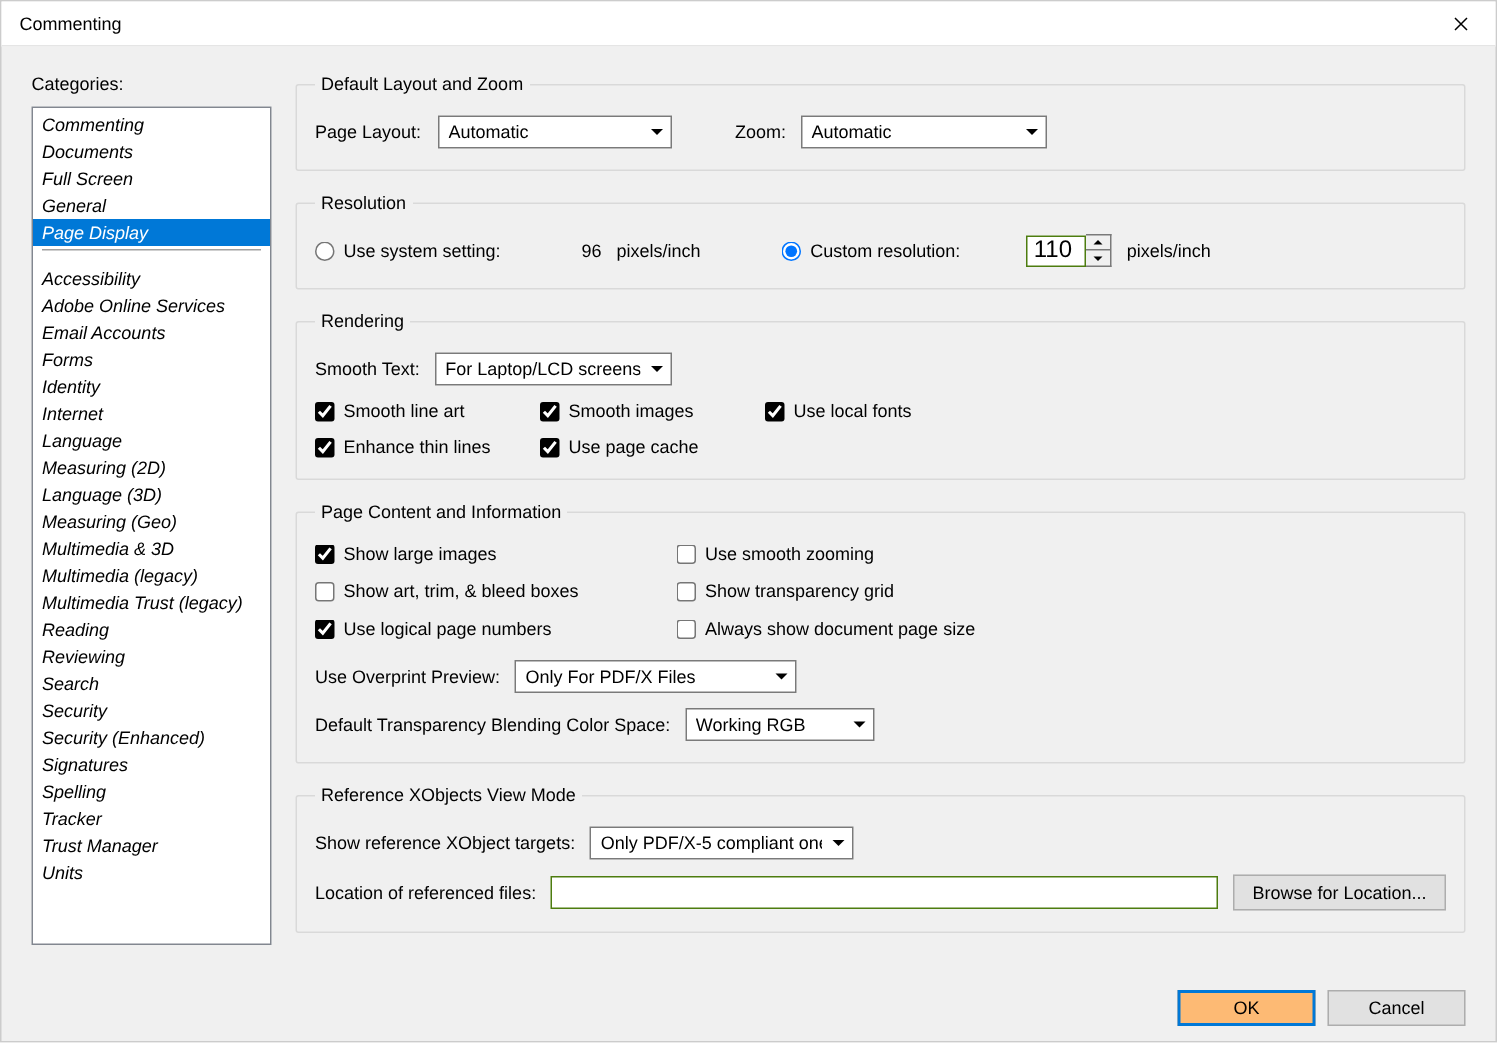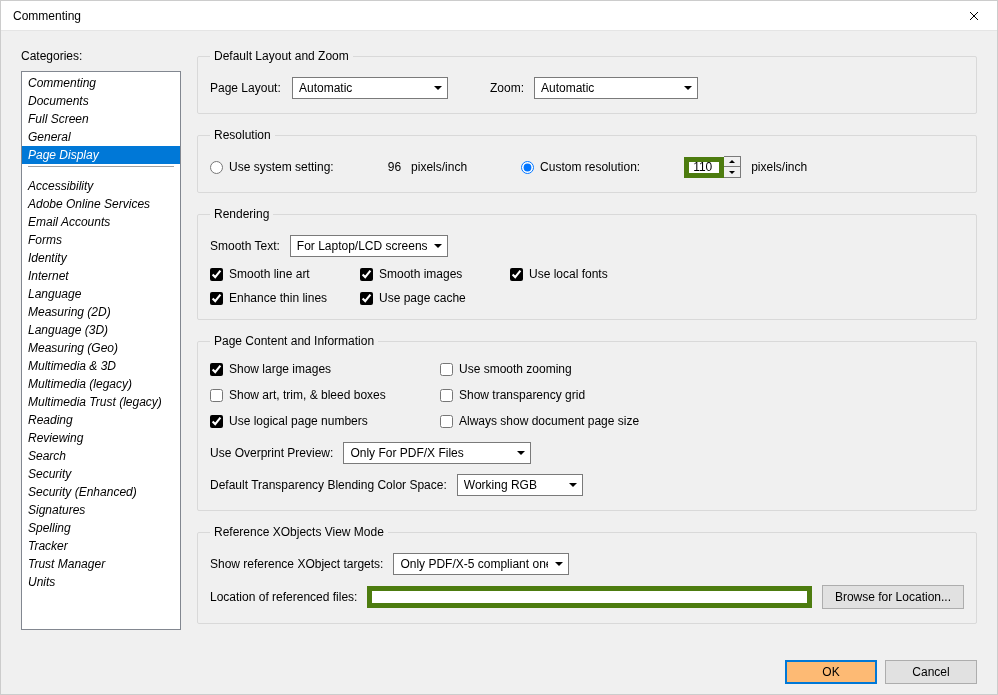--- a/index.html
+++ b/index.html
@@ -25,21 +25,21 @@
     fieldset { border:1px solid #d9d9d9; border-radius:2px; margin-bottom:14px; padding:14px 12px 14px 12px; }
     legend { padding:0 4px; font-size:12px; color:#000; }
     .row { display:flex; align-items:center; gap:10px; margin-bottom:10px; }
     .row:last-child { margin-bottom:0; }
     label.plain { white-space:nowrap; }
 
     select { height:22px; border:1px solid #7a7a7a; background:#fff; padding:0 20px 0 6px; font-size:12px; appearance:none; -webkit-appearance:none; position:relative; }
     .select-wrap { position:relative; display:inline-block; }
     .select-wrap::after { content:""; position:absolute; right:6px; top:9px; border-left:4px solid transparent; border-right:4px solid transparent; border-top:4px solid #000; pointer-events:none; }
 
-    input[type=text] { height:22px; border:5px solid #4d7c0f; padding:0 4px; font-size:12px; background:#fff; }
+    input[type=text] { height:22px; border:1px solid #4d7c0f; padding:0 4px; font-size:16px; background:#fff; }
     input[type=radio] { width:13px; height:13px; margin-right:4px; }
     input[type=checkbox] { width:13px; height:13px; margin-right:4px; accent-color:#000; }
     .chk { display:flex; align-items:center; gap:2px; }
 
     .spinner { display:flex; align-items:center; }
     .spinner .spin-btns { display:flex; flex-direction:column; border:1px solid #7a7a7a; border-left:none; }
     .spinner .spin-btns div { width:16px; height:10px; display:flex; align-items:center; justify-content:center; border-bottom:1px solid #7a7a7a; }
     .spinner .spin-btns div:last-child { border-bottom:none; }
     .spinner input { width:40px; text-align:left; height:21px; }
     .arrow-up { border-left:3px solid transparent; border-right:3px solid transparent; border-bottom:3px solid #000; }
@@ -173,21 +173,21 @@
             </label>
           <label class="chk">
               <input type="checkbox" checked="" style="">
               <span>Use page cache</span>
             </label>
         </div>
       </fieldset>
 
       <fieldset>
         <legend>Page Content and Information</legend>
-        <div style="display:grid; grid-template-columns:230px 260px; row-gap:12px; margin-bottom:14px;">
+        <div style="display:grid; grid-template-columns:230px 260px; row-gap:12px; margin-bottom:14px;gap:11px;">
           <label class="chk">
               <input type="checkbox" checked="" style="">
               <span>Show large images</span>
             </label>
           <label class="chk">
               <input type="checkbox" style="">
               <span>Use smooth zooming</span>
             </label>
           <label class="chk">
               <input type="checkbox" style="">

